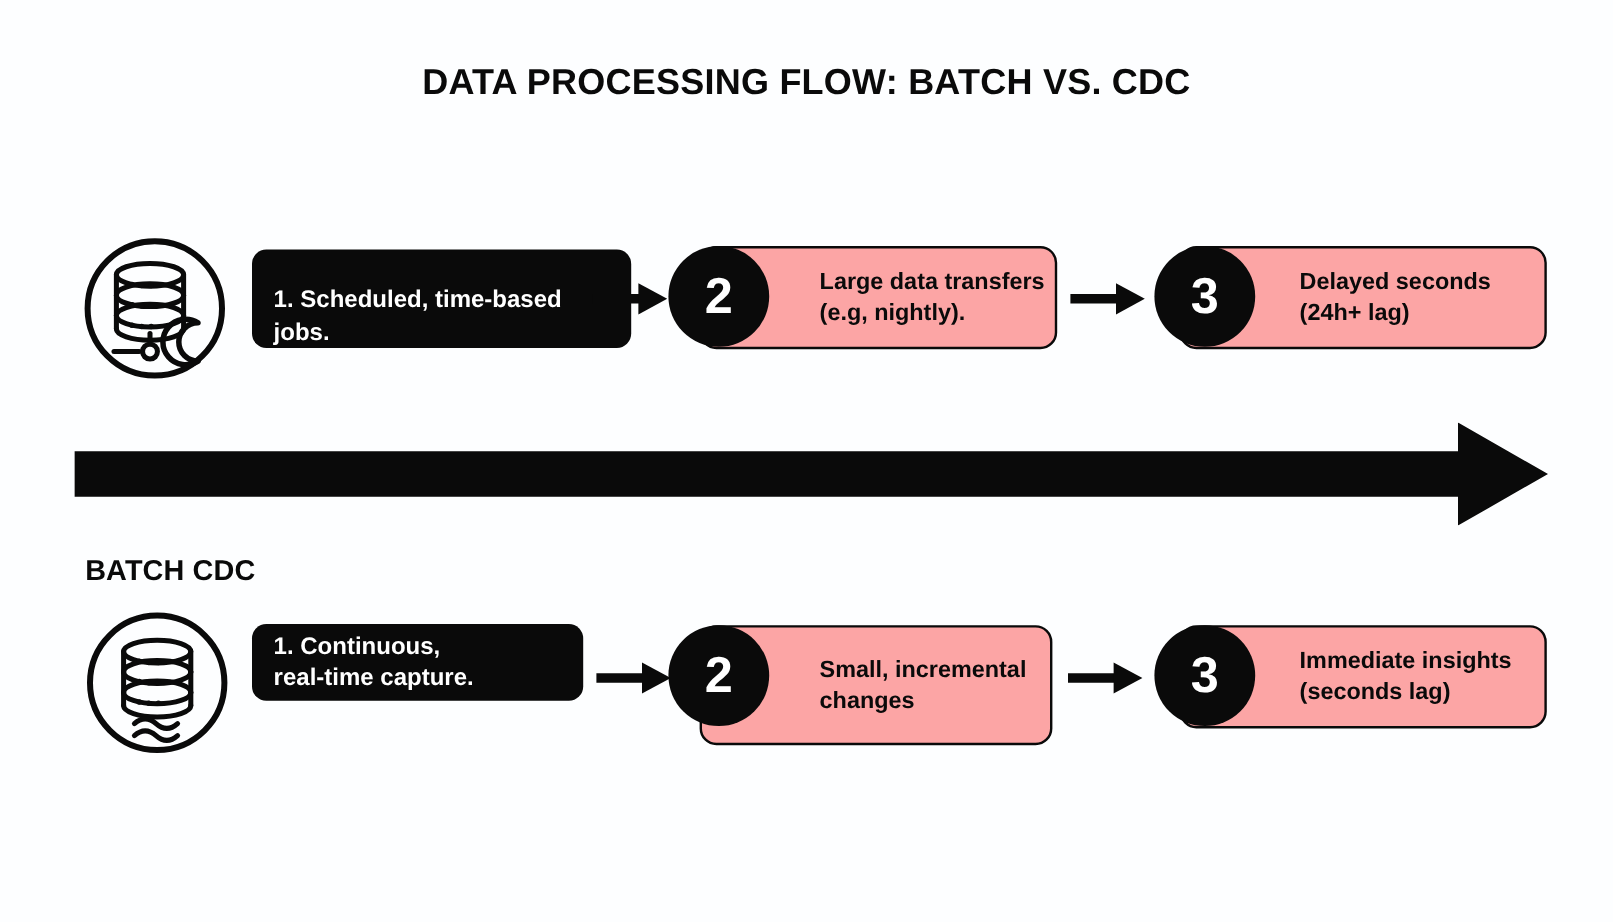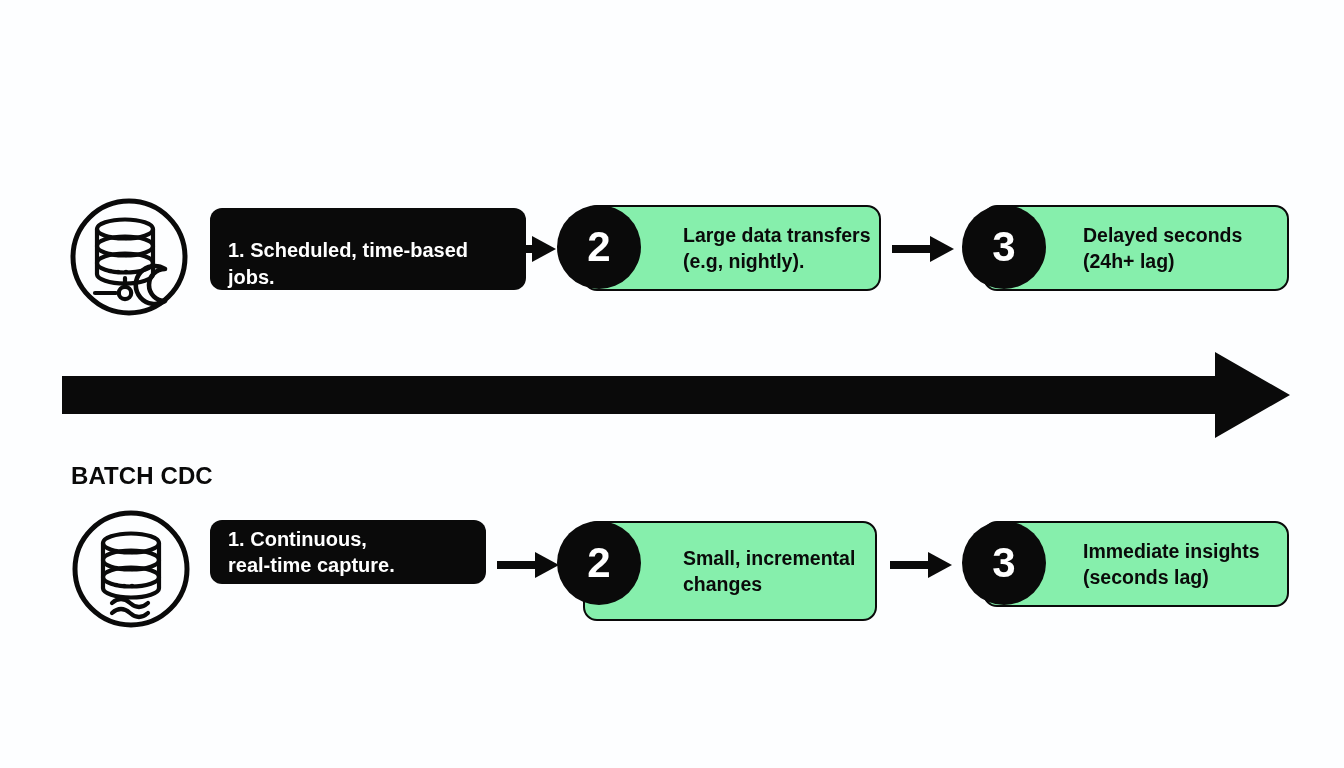--- a/index.html
+++ b/index.html
@@ -70,21 +70,21 @@
     box-sizing: border-box;
     padding: 0 18px;
     white-space: pre-line;
   }
   .dark-batch { left: 210px; top: 208px; width: 316px; height: 82px; align-items: flex-end; }
   .dark-cdc   { left: 210px; top: 520px; width: 276px; height: 64px; }
 
   
   .step-card {
     position: absolute;
-    background: #86efac;
+    background: #fca5a5;
     border: 2.5px solid #0a0a0a;
     border-radius: 14px;
     box-sizing: border-box;
   }
   .step-card .card-text {
     position: absolute;
     left: 98px;
     top: 50%;
     transform: translateY(-50%);
     font-size: 19.5px;
@@ -136,20 +136,21 @@
     width: 1228px;
     height: 86px;
   }
   .timeline-arrow svg { display: block; width: 1228px; height: 86px; }
 </style>
 </head>
 <body>
 
 <div class="stage">
 
+  <div class="title">DATA PROCESSING FLOW: BATCH VS. CDC</div>
 
 
   <div class="icon-badge icon-batch">
     <svg viewBox="0 0 122 122" xmlns="http://www.w3.org/2000/svg">
       <circle cx="61" cy="61" r="56" fill="none" stroke="#0a0a0a" stroke-width="5"></circle>
 
       <g fill="none" stroke="#0a0a0a" stroke-width="4.2" stroke-linecap="round">
         <ellipse cx="57" cy="33" rx="28" ry="9.5"></ellipse>
         <path d="M29 33 V50"></path>
           <path d="M85 33 V50"></path>

